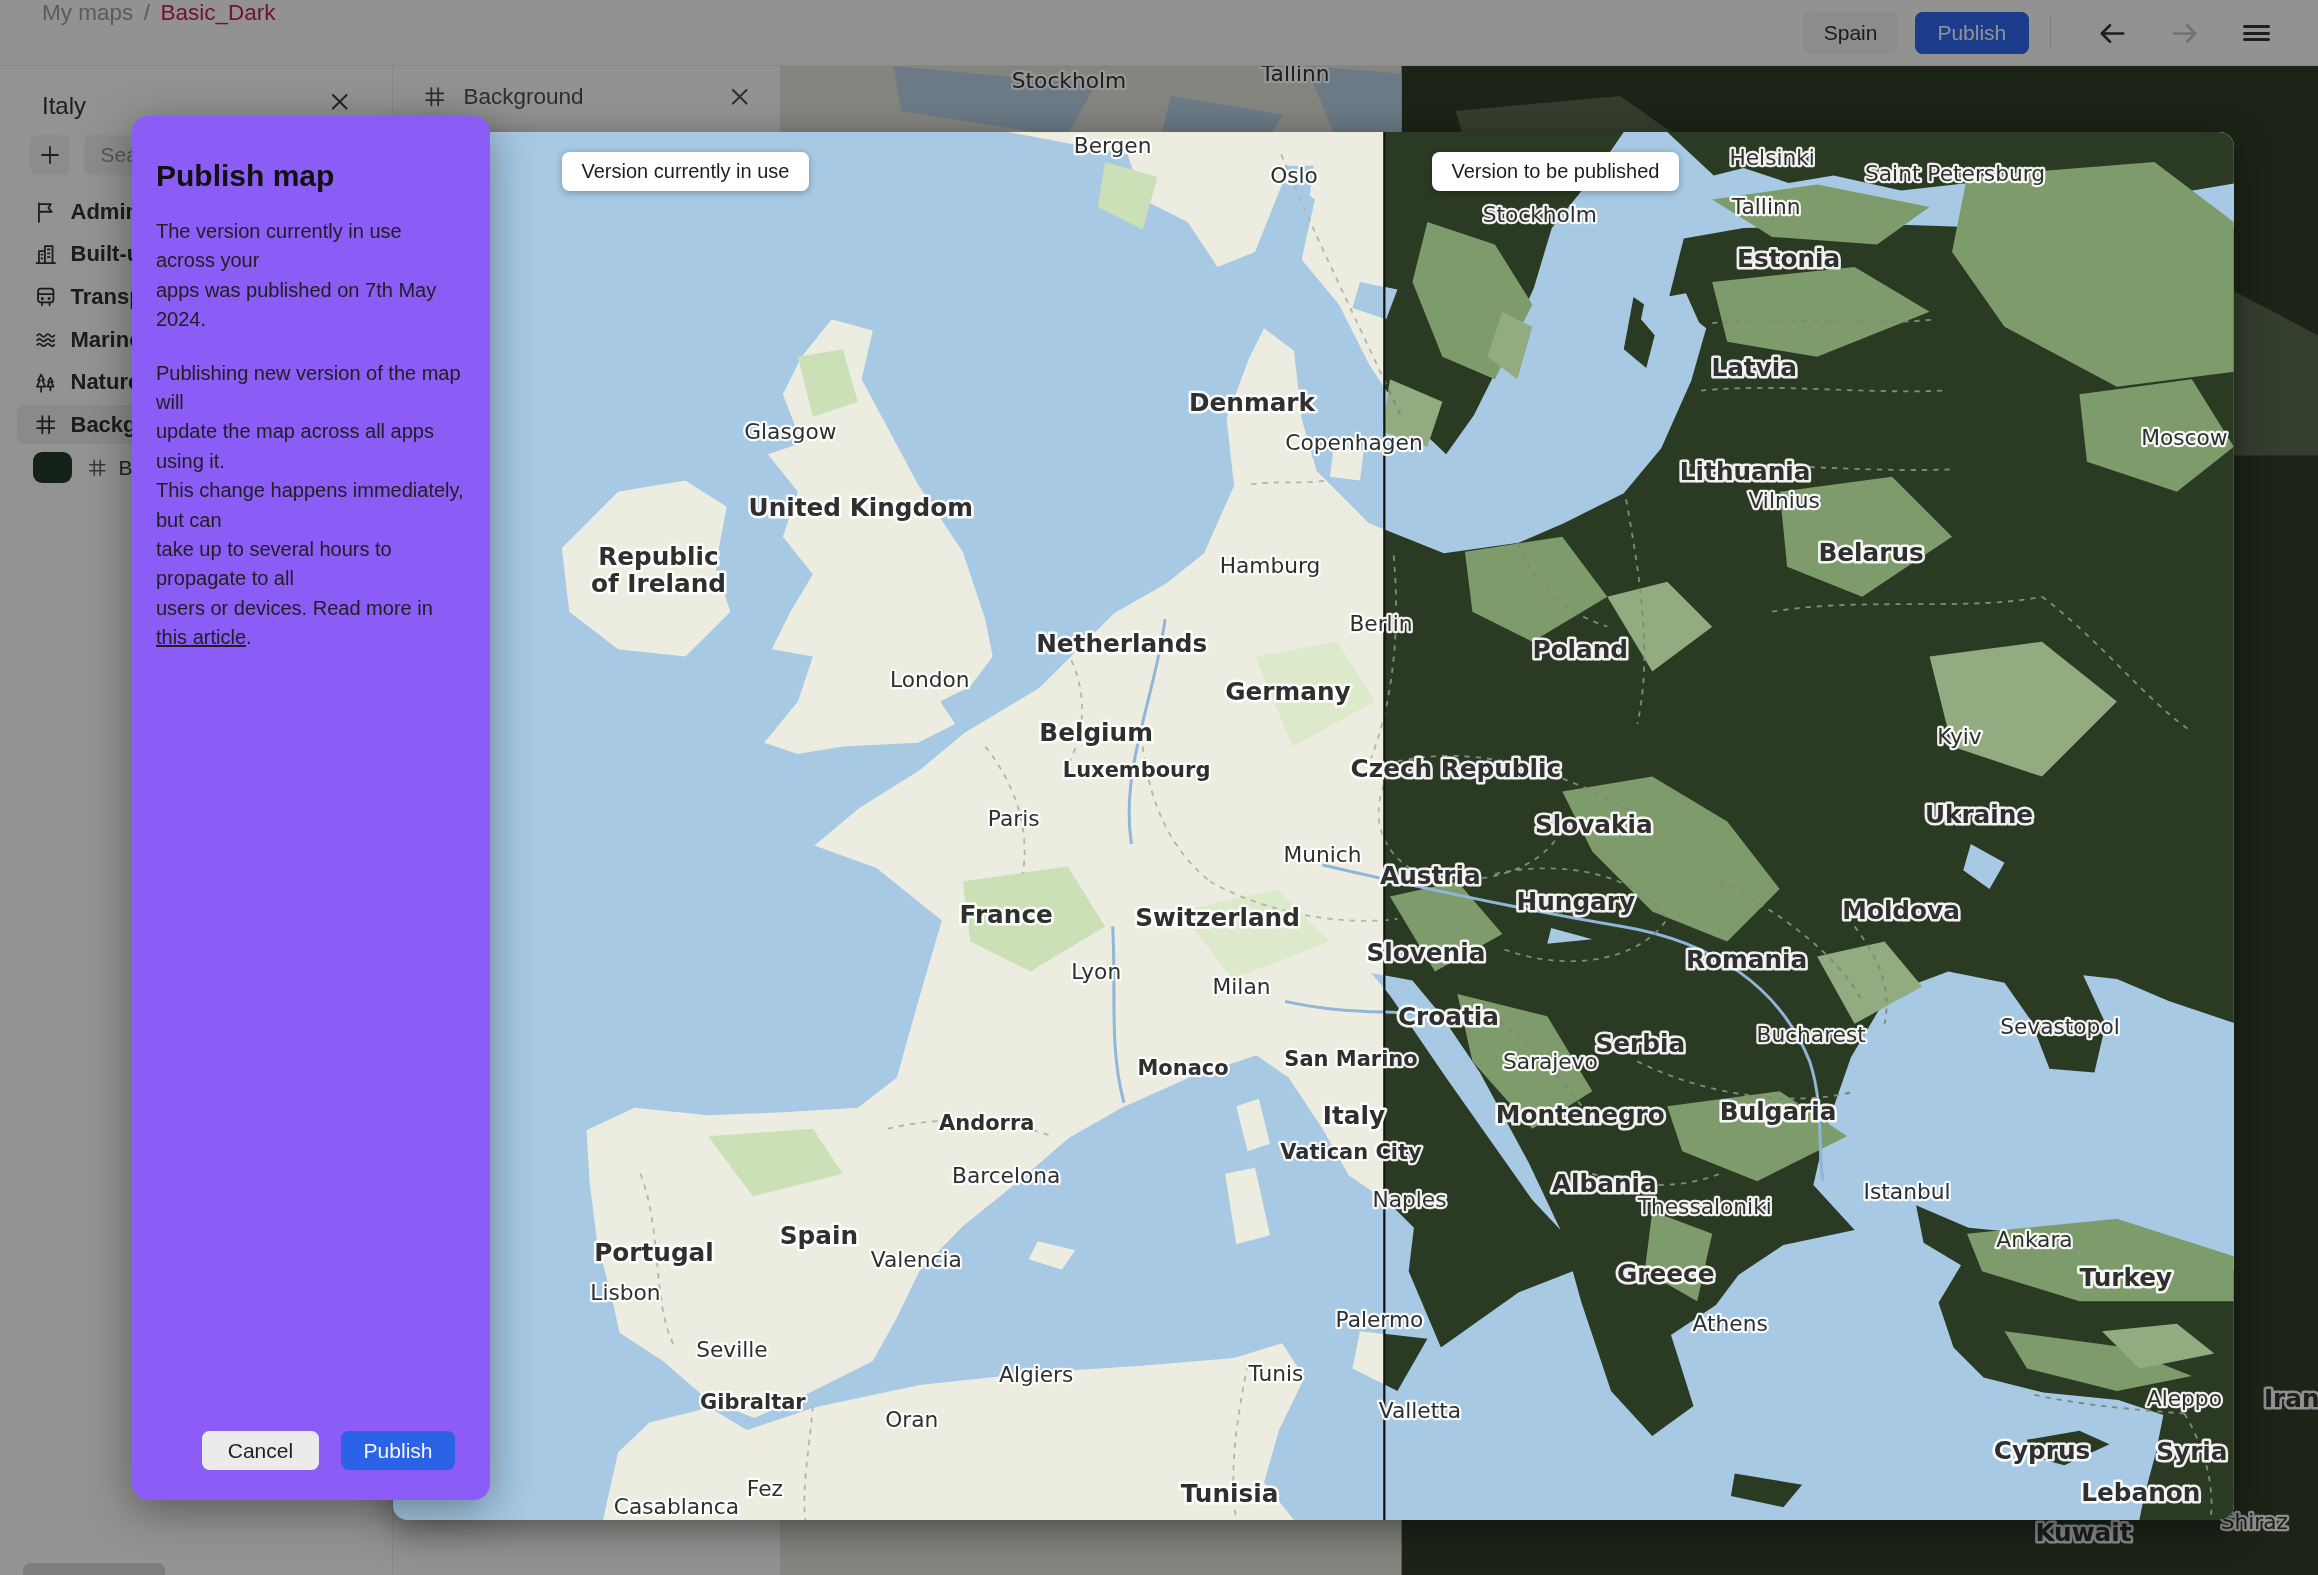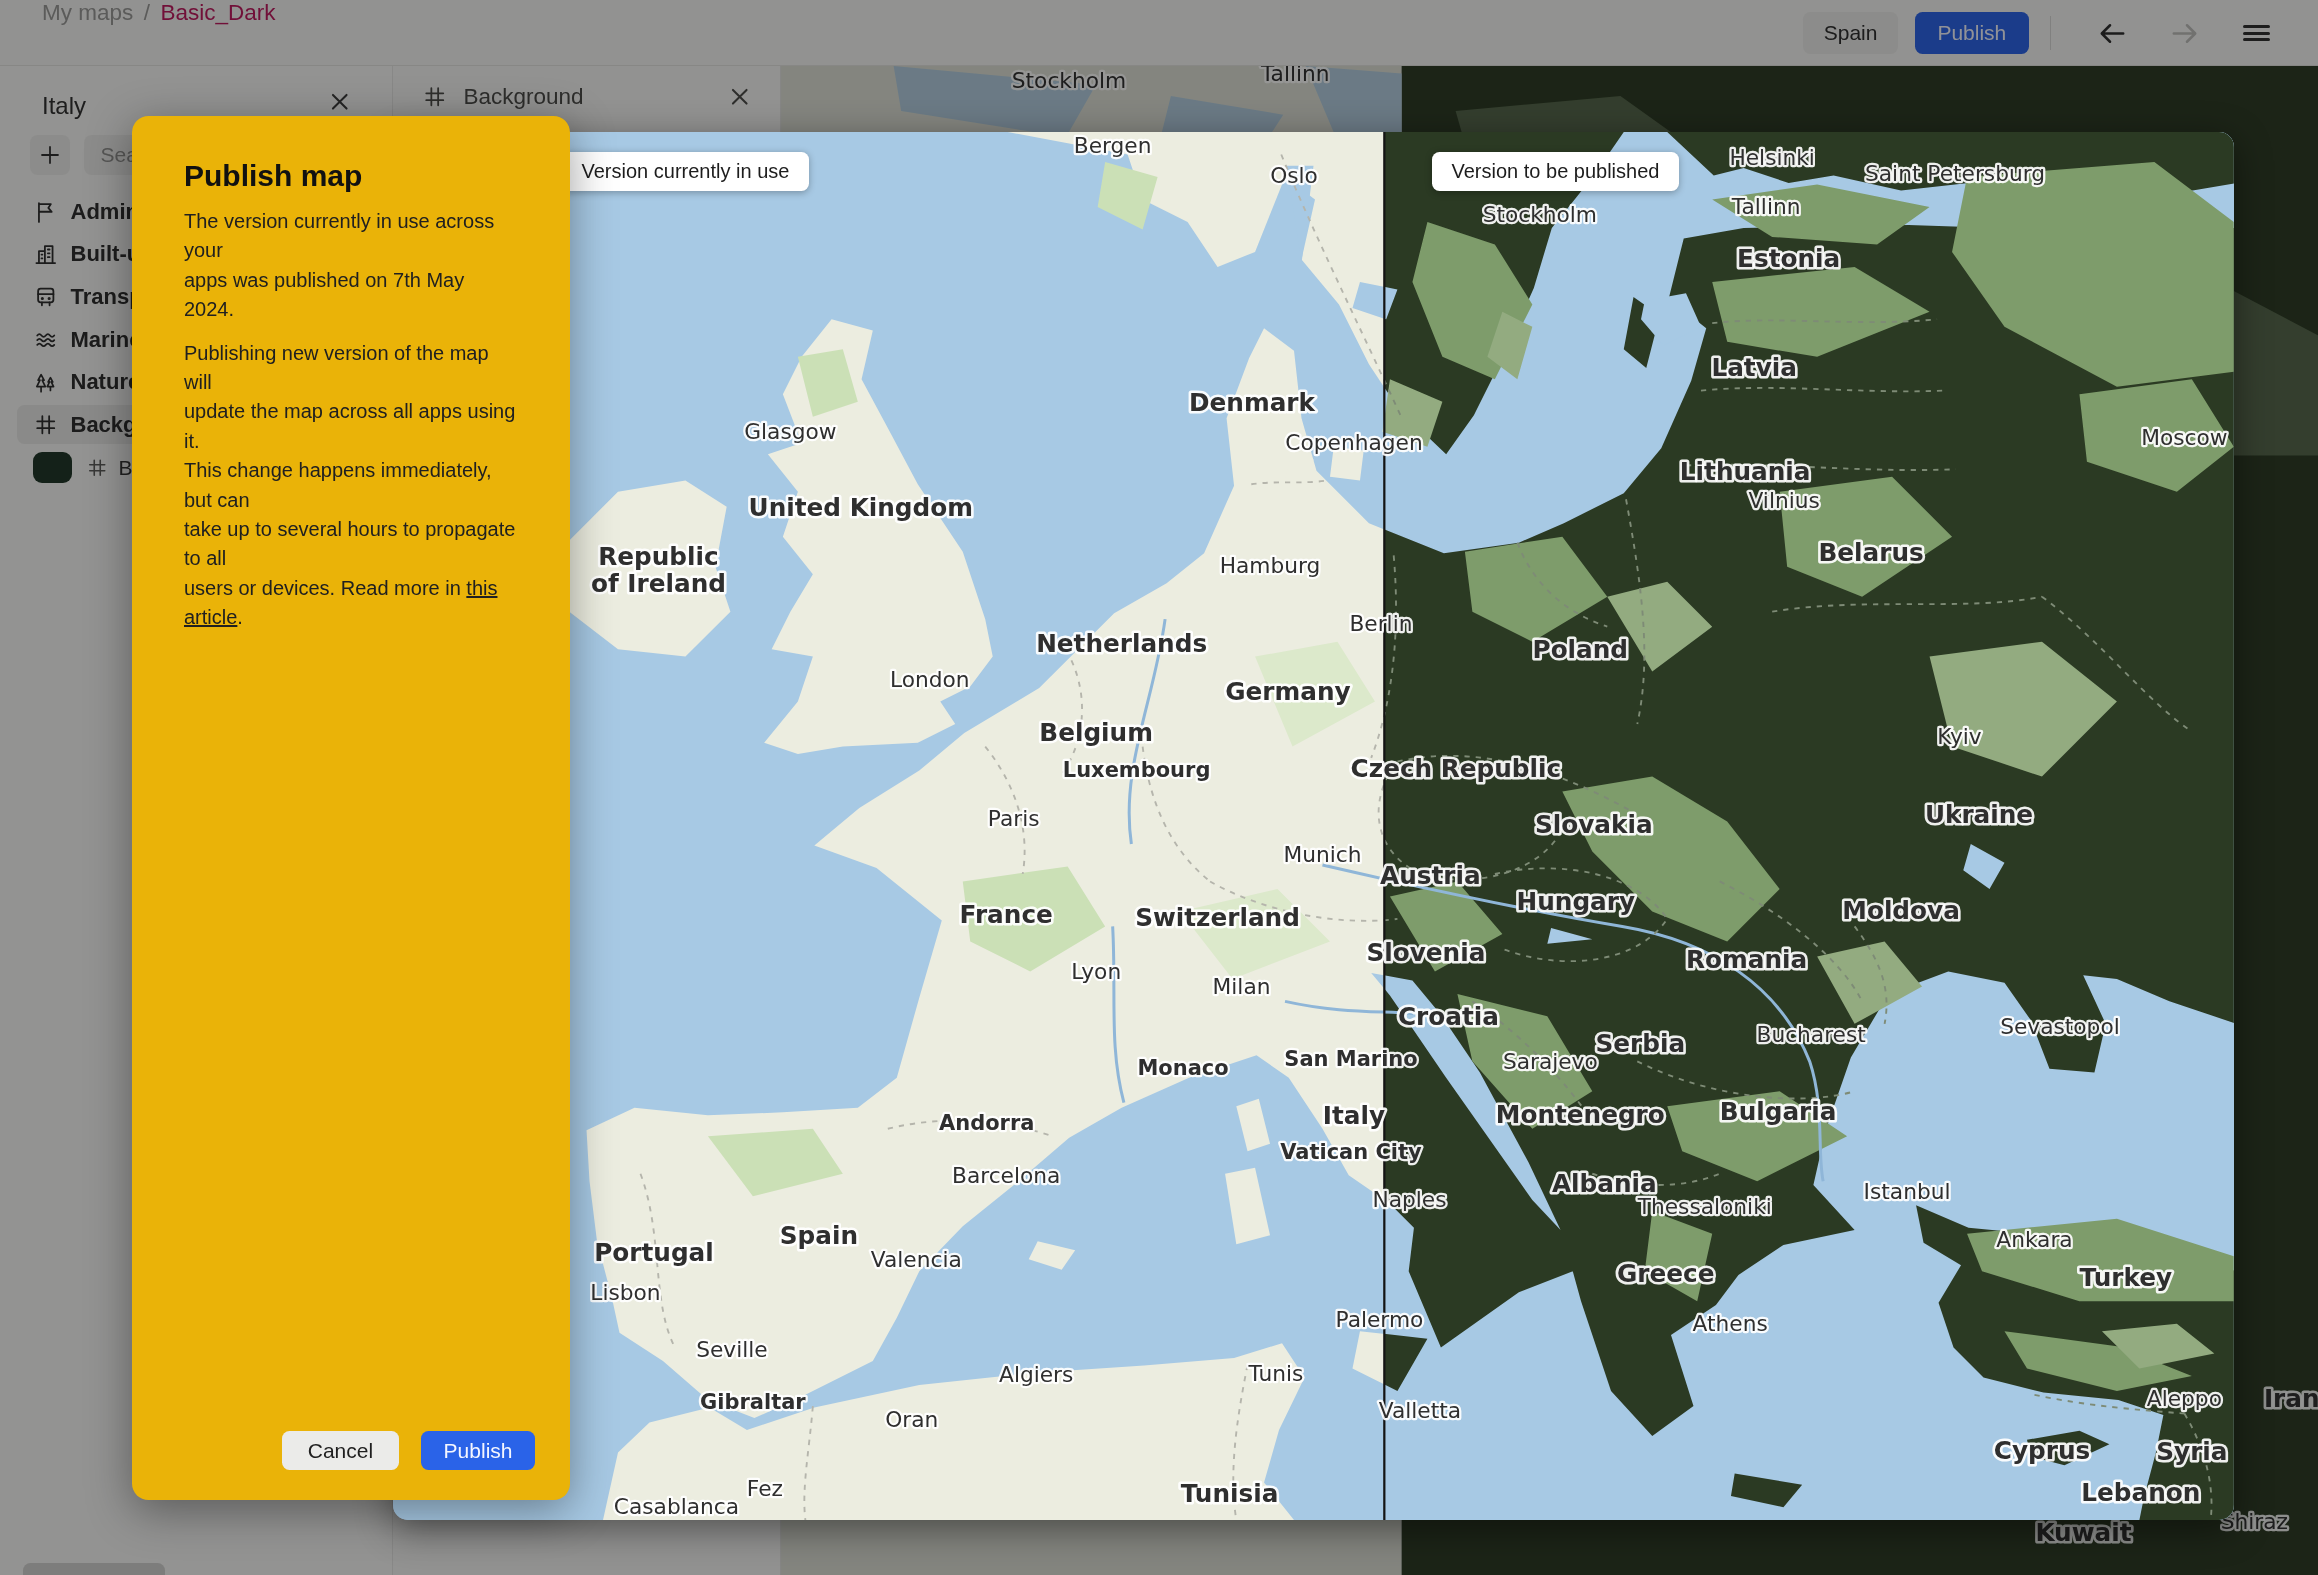--- a/index.html
+++ b/index.html
@@ -58,24 +58,24 @@
   #badge-left { left:169px; }
   #badge-right { left:1039px; }
 
   .lbl { font-family:"DejaVu Sans","Liberation Sans",sans-serif; paint-order:stroke; stroke:rgba(255,255,255,.92);
     stroke-linejoin:round; fill:var(--label); text-anchor:middle; }
   .lbl-C { font-size:33px; font-weight:700; stroke-width:7px; }
   .lbl-c { font-size:29px; stroke-width:6px; }
   .lbl-s { font-size:28px; font-weight:700; stroke-width:6px; }
 
   
-  #modal { left:132px; top:116px; width:438px; height:1384px; background:#eab308; border-radius:16.5px;
-    z-index:4; box-shadow:0 10.5px 45px rgba(0,0,0,.38); padding:43px 52px; }
+  #modal { left:132px; top:116px; width:358px; height:1384px; background:#8b5cf6; border-radius:16.5px;
+    z-index:4; box-shadow:0 10.5px 45px rgba(0,0,0,.38); padding:43px 24px; }
   #modal-title { font-size:30px; font-weight:600; color:#111; }
-  .modal-p { margin-top:14px; font-size:20px; line-height:1.47; color:#202020; white-space:pre-line; }
+  .modal-p { margin-top:24px; font-size:20px; line-height:1.47; color:#202020; white-space:pre-line; }
   #modal-link { color:#202020; text-decoration:underline; cursor:pointer; }
   #modal-actions { position:absolute; right:35px; bottom:30px; display:flex; gap:22.5px; }
   #cancel-btn { background:#EBEBE9; color:#1F1F1F; padding:0 25.5px; height:39px; }
   #modal-publish-btn { padding:0 22.5px; height:39px; }
 </style>
 </head>
 <body>
 
 <div id="topbar" class="abs">
   <div id="breadcrumb" class="abs">

